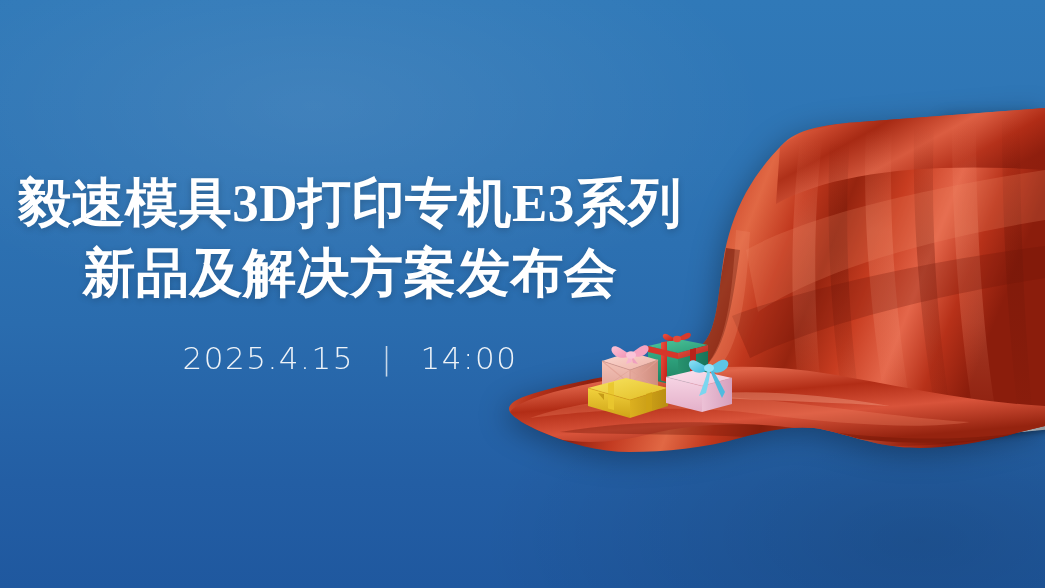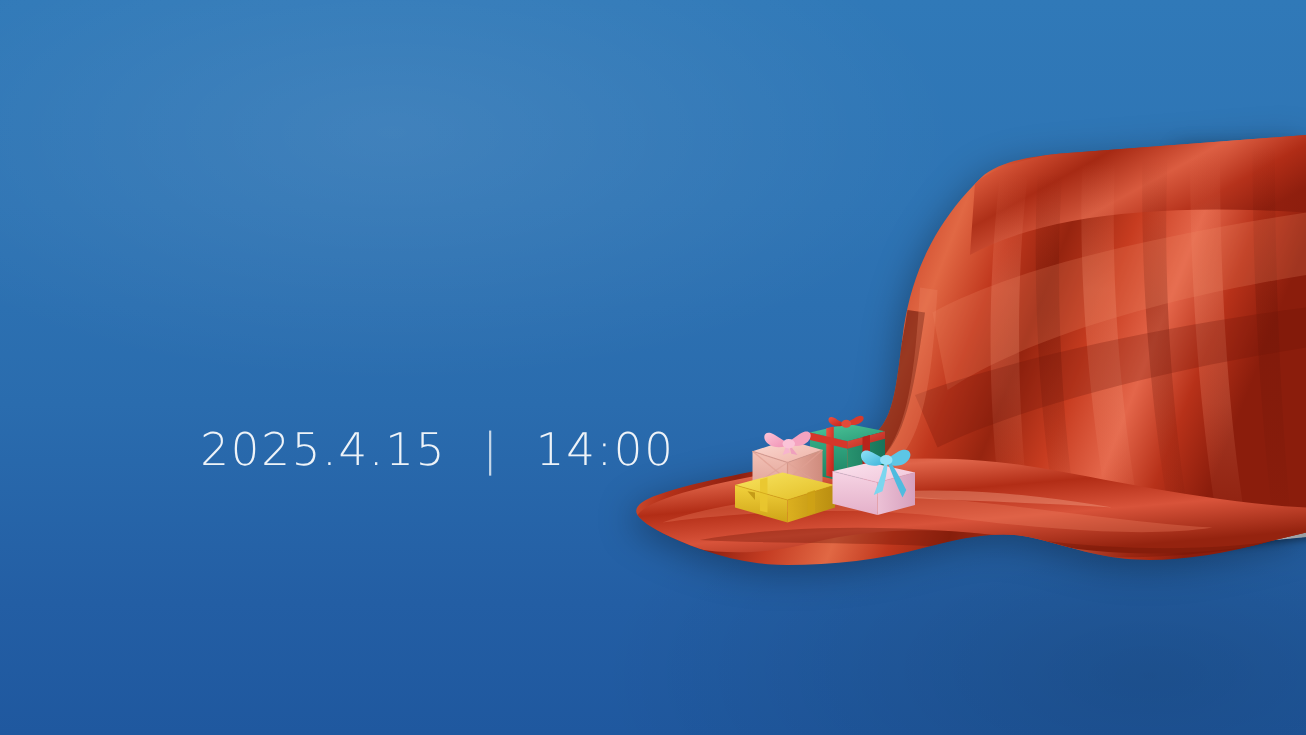--- a/index.html
+++ b/index.html
@@ -48,21 +48,21 @@
   .datetime-row {
     position: absolute;
     left: 0;
     top: 340px;
     width: 700px;
     text-align: center;
     z-index: 40;
     color: #eef3f8;
     font-family: "DejaVu Sans", "Liberation Sans", sans-serif;
     font-weight: 300;
-    font-size: 36px;
+    font-size: 31px;
     letter-spacing: 1.5px;
     white-space: nowrap;
   }
   .datetime-row .dt-sep {
     display: inline-block;
     margin: 0 16px;
     opacity: 0.8;
   }
 
   
@@ -399,20 +399,24 @@
 
         <path d="M112,62 C102,56 99,68 109,72 C116,74 121,71 123,68 Z" fill="url(#blueRib)"></path>
         <path d="M133,61 C144,56 146,68 135,72 C128,74 124,71 122,68 Z" fill="#5cc6e6"></path>
         <path d="M122,69 C120,78 116,88 113,96 L120,93 C122,85 124,77 124,70 Z" fill="#7bd6ef"></path>
         <path d="M124,70 C128,80 132,90 136,98 L139,92 C135,84 130,75 126,69 Z" fill="#4fbbdf"></path>
         <ellipse cx="123" cy="68" rx="5" ry="4" fill="#93e2f8"></ellipse>
       </g>
     </svg>
   </div>
 
+  <div class="title-block">
+    <div class="title-line">毅速模具3D打印专机E3系列</div>
+    <div class="title-line">新品及解决方案发布会</div>
+  </div>
 
   <div class="datetime-row">
     <span>2025.4.15</span>
     <span class="dt-sep">|</span>
     <span>14:00</span>
   </div>
 
 </div>
 
 </body></html>

